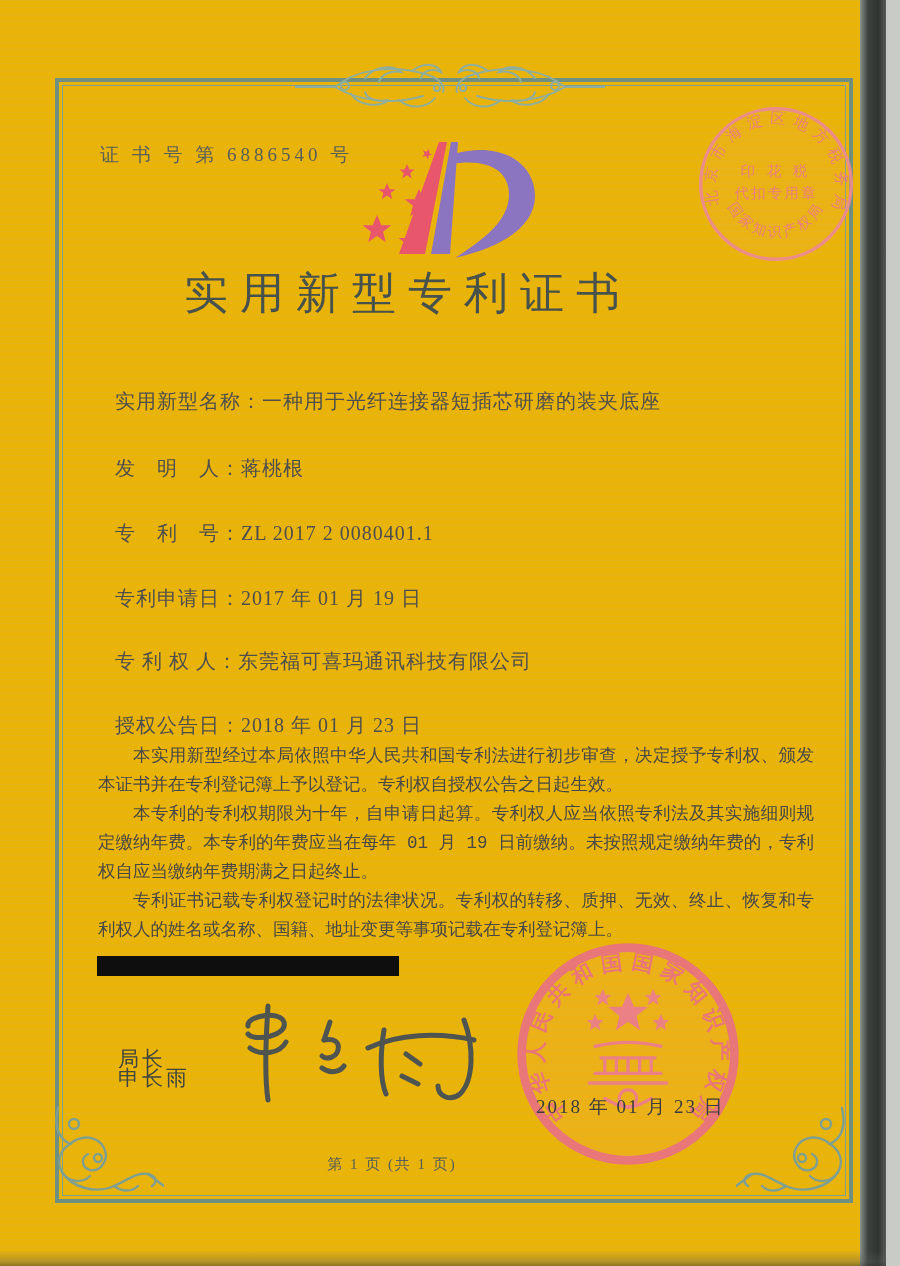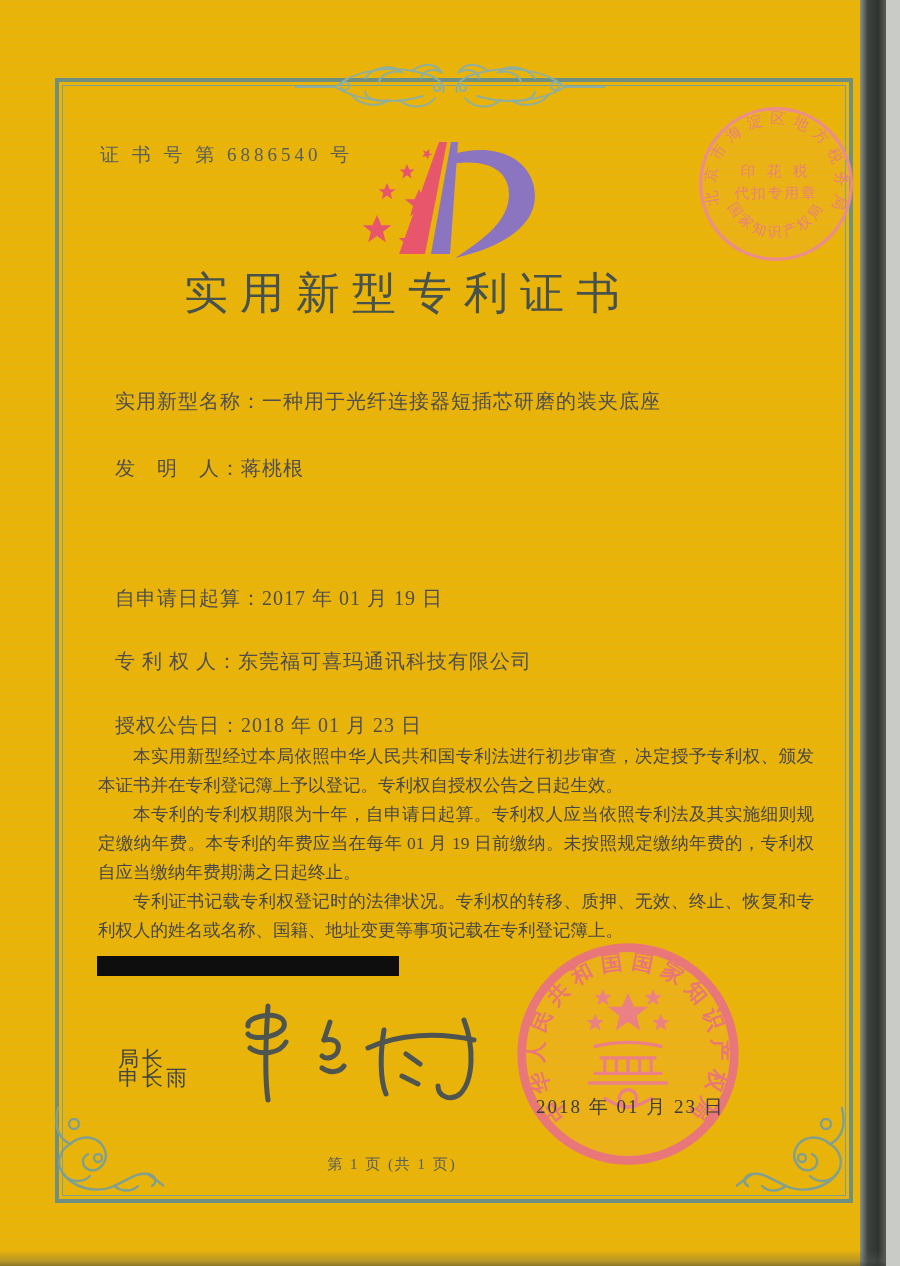--- a/index.html
+++ b/index.html
@@ -24,21 +24,21 @@
   .frame-outer{position:absolute;left:55px;top:78px;width:790px;height:1117px;
     border:4px solid #6f8f80;}
   .frame-inner{position:absolute;left:3px;top:3px;right:3px;bottom:3px;
     border:1px solid #7fa091;}
   .abs{position:absolute;}
   .cert-no{left:100px;top:142px;font-size:19px;letter-spacing:4px;color:#585f5a;}
   .title{left:0;top:264px;width:816px;text-align:center;font-size:44px;
     letter-spacing:12px;color:#48524c;font-weight:400;}
   .field-row{left:115px;width:680px;font-size:20px;color:#4e4e4e;letter-spacing:1px;white-space:nowrap;}
   .paras{left:98px;top:742px;width:716px;font-size:17.5px;line-height:29px;
-    text-align:justify;color:#474747;}
+    text-align:justify;color:#474747;font-family:Liberation Mono, monospace;}
   .paras p{margin:0;text-indent:2em;}
   .black-bar{left:97px;top:956px;width:302px;height:20px;background:#0e0e0e;}
   .sig-title{left:118px;top:1045px;font-size:21px;color:#3f4540;letter-spacing:3px;
     font-family:"Liberation Sans","DejaVu Sans",sans-serif;}
   .sig-name{left:118px;top:1064px;font-size:21px;color:#3f4540;letter-spacing:3px;
     font-family:"Liberation Sans","DejaVu Sans",sans-serif;}
   .seal-date{left:536px;top:1094px;font-size:19px;letter-spacing:2px;color:#3c3c3c;z-index:6;}
   .footer{left:0;top:1155px;width:784px;text-align:center;font-size:15px;
     letter-spacing:2px;color:#555e58;}
   .logo-wrap{left:347px;top:132px;width:210px;height:126px;}
@@ -158,22 +158,25 @@
   </div>
 
   <div class="abs title">实用新型专利证书</div>
 
   <div class="abs field-row" style="top:388px">
     <span>实用新型名称：</span><span>一种用于光纤连接器短插芯研磨的装夹底座</span>
   </div>
   <div class="abs field-row" style="top:455px">
     <span>发　明　人：</span><span>蒋桃根</span>
   </div>
+  <div class="abs field-row" style="top:520px">
+    <span>专　利　号：</span><span>ZL 2017 2 0080401.1</span>
+  </div>
   <div class="abs field-row" style="top:585px">
-    <span>自申请日起算：</span><span>2017 年 01 月 19 日</span>
+    <span>专利申请日：</span><span>2017 年 01 月 19 日</span>
   </div>
   <div class="abs field-row" style="top:648px">
     <span>专 利 权 人：</span><span>东莞福可喜玛通讯科技有限公司</span>
   </div>
   <div class="abs field-row" style="top:712px">
     <span>授权公告日：</span><span>2018 年 01 月 23 日</span>
   </div>
 
   <div class="abs paras">
     <p>本实用新型经过本局依照中华人民共和国专利法进行初步审查，决定授予专利权、颁发本证书并在专利登记簿上予以登记。专利权自授权公告之日起生效。</p>

